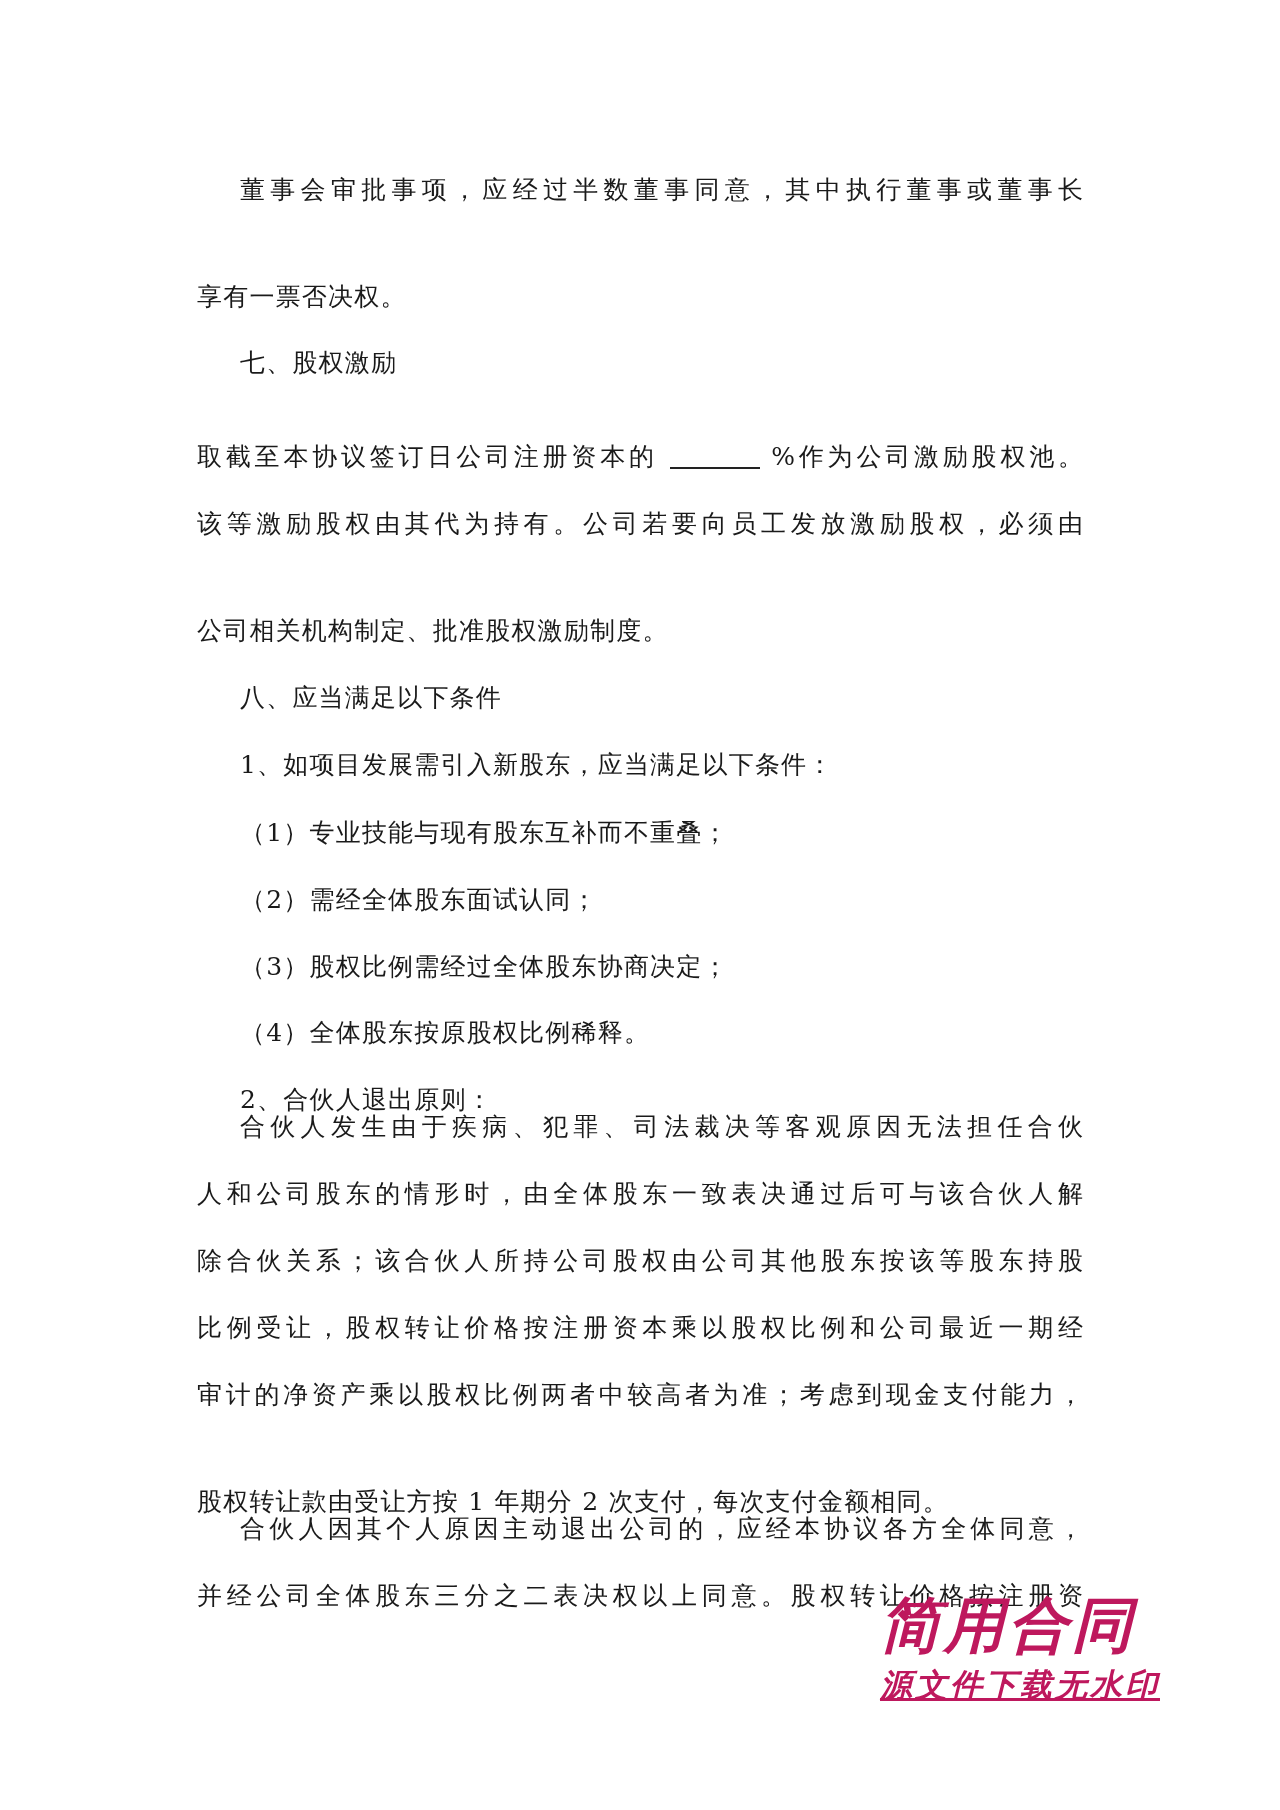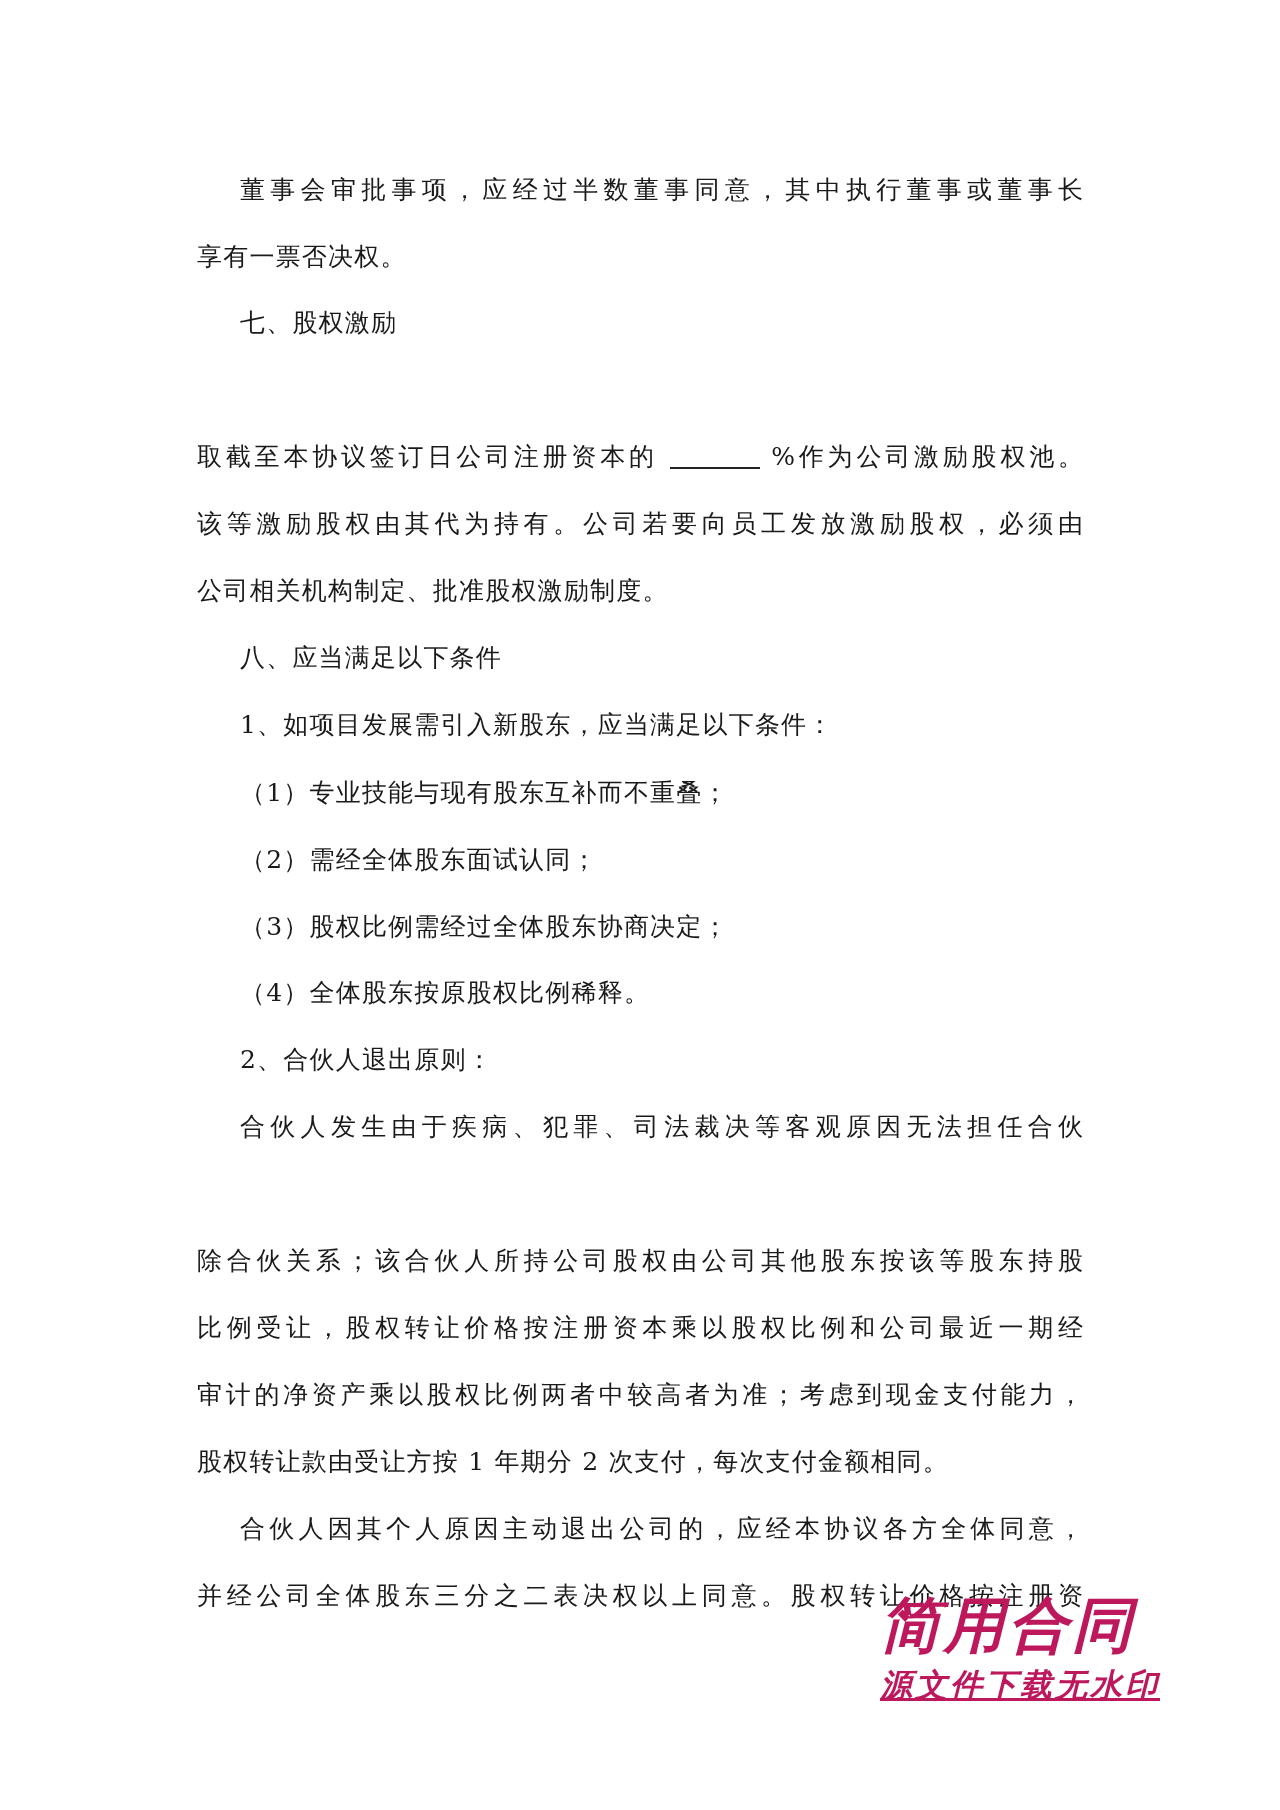--- a/index.html
+++ b/index.html
@@ -6,21 +6,21 @@
   body {
     width: 1280px; height: 1810px; background: #ffffff; position: relative; overflow: hidden;
     font-family: "DejaVu Serif", "Liberation Serif", serif; color: #1a1a1a;
   }
   .page { position: absolute; left: 0; top: 0; width: 1280px; height: 1394px; }
   .line {
     position: absolute; left: 197px; width: 886px; height: 40px; line-height: 40px;
     font-size: 25px; white-space: nowrap; text-align: justify; text-align-last: justify;
   }
   .line.indent { left: 240px; width: 843px; }
-  .line.short { text-align: left; text-align-last: left; letter-spacing: 1.2px; }
+  .line.short { text-align: left; text-align-last: left; letter-spacing: 1.2px; margin-top: 40px; }
   .blank {
     display: inline-block; width: 90px; height: 26px; border-bottom: 2px solid #222; vertical-align: -4px;
   }
   .watermark {
     position: absolute; left: 880px; top: 1590px; width: 320px; color: #be185d;
     font-family: "DejaVu Sans", sans-serif; font-weight: bold; font-style: italic; pointer-events: none;
   }
   .wm-main { font-size: 60px; letter-spacing: 4px; line-height: 70px; }
   .wm-sub { font-size: 32px; letter-spacing: 3px; line-height: 50px; text-decoration: underline; }
 </style>
@@ -44,20 +44,21 @@
 
   <div class="line indent short" style="top:638px">八、应当满足以下条件</div>
   <div class="line indent short" style="top:705px">1、如项目发展需引入新股东，应当满足以下条件：</div>
   <div class="line indent short" style="top:773px">（1）专业技能与现有股东互补而不重叠；</div>
   <div class="line indent short" style="top:840px">（2）需经全体股东面试认同；</div>
   <div class="line indent short" style="top:907px">（3）股权比例需经过全体股东协商决定；</div>
   <div class="line indent short" style="top:973px">（4）全体股东按原股权比例稀释。</div>
 
   <div class="line indent short" style="top:1040px">2、合伙人退出原则：</div>
   <div class="line indent" style="top:1107px">合伙人发生由于疾病、犯罪、司法裁决等客观原因无法担任合伙</div>
+  <div class="line" style="top:1174px">人和公司股东的情形时，由全体股东一致表决通过后可与该合伙人解</div>
   <div class="line" style="top:1241px">除合伙关系；该合伙人所持公司股权由公司其他股东按该等股东持股</div>
   <div class="line" style="top:1308px">比例受让，股权转让价格按注册资本乘以股权比例和公司最近一期经</div>
   <div class="line" style="top:1375px">审计的净资产乘以股权比例两者中较高者为准；考虑到现金支付能力，</div>
   <div class="line short" style="top:1442px">股权转让款由受让方按 1 年期分 2 次支付，每次支付金额相同。</div>
 
   <div class="line indent" style="top:1509px">合伙人因其个人原因主动退出公司的，应经本协议各方全体同意，</div>
   <div class="line" style="top:1576px">并经公司全体股东三分之二表决权以上同意。股权转让价格按注册资</div>
 
   <div class="watermark">
     <div class="wm-main">简用合同</div>

